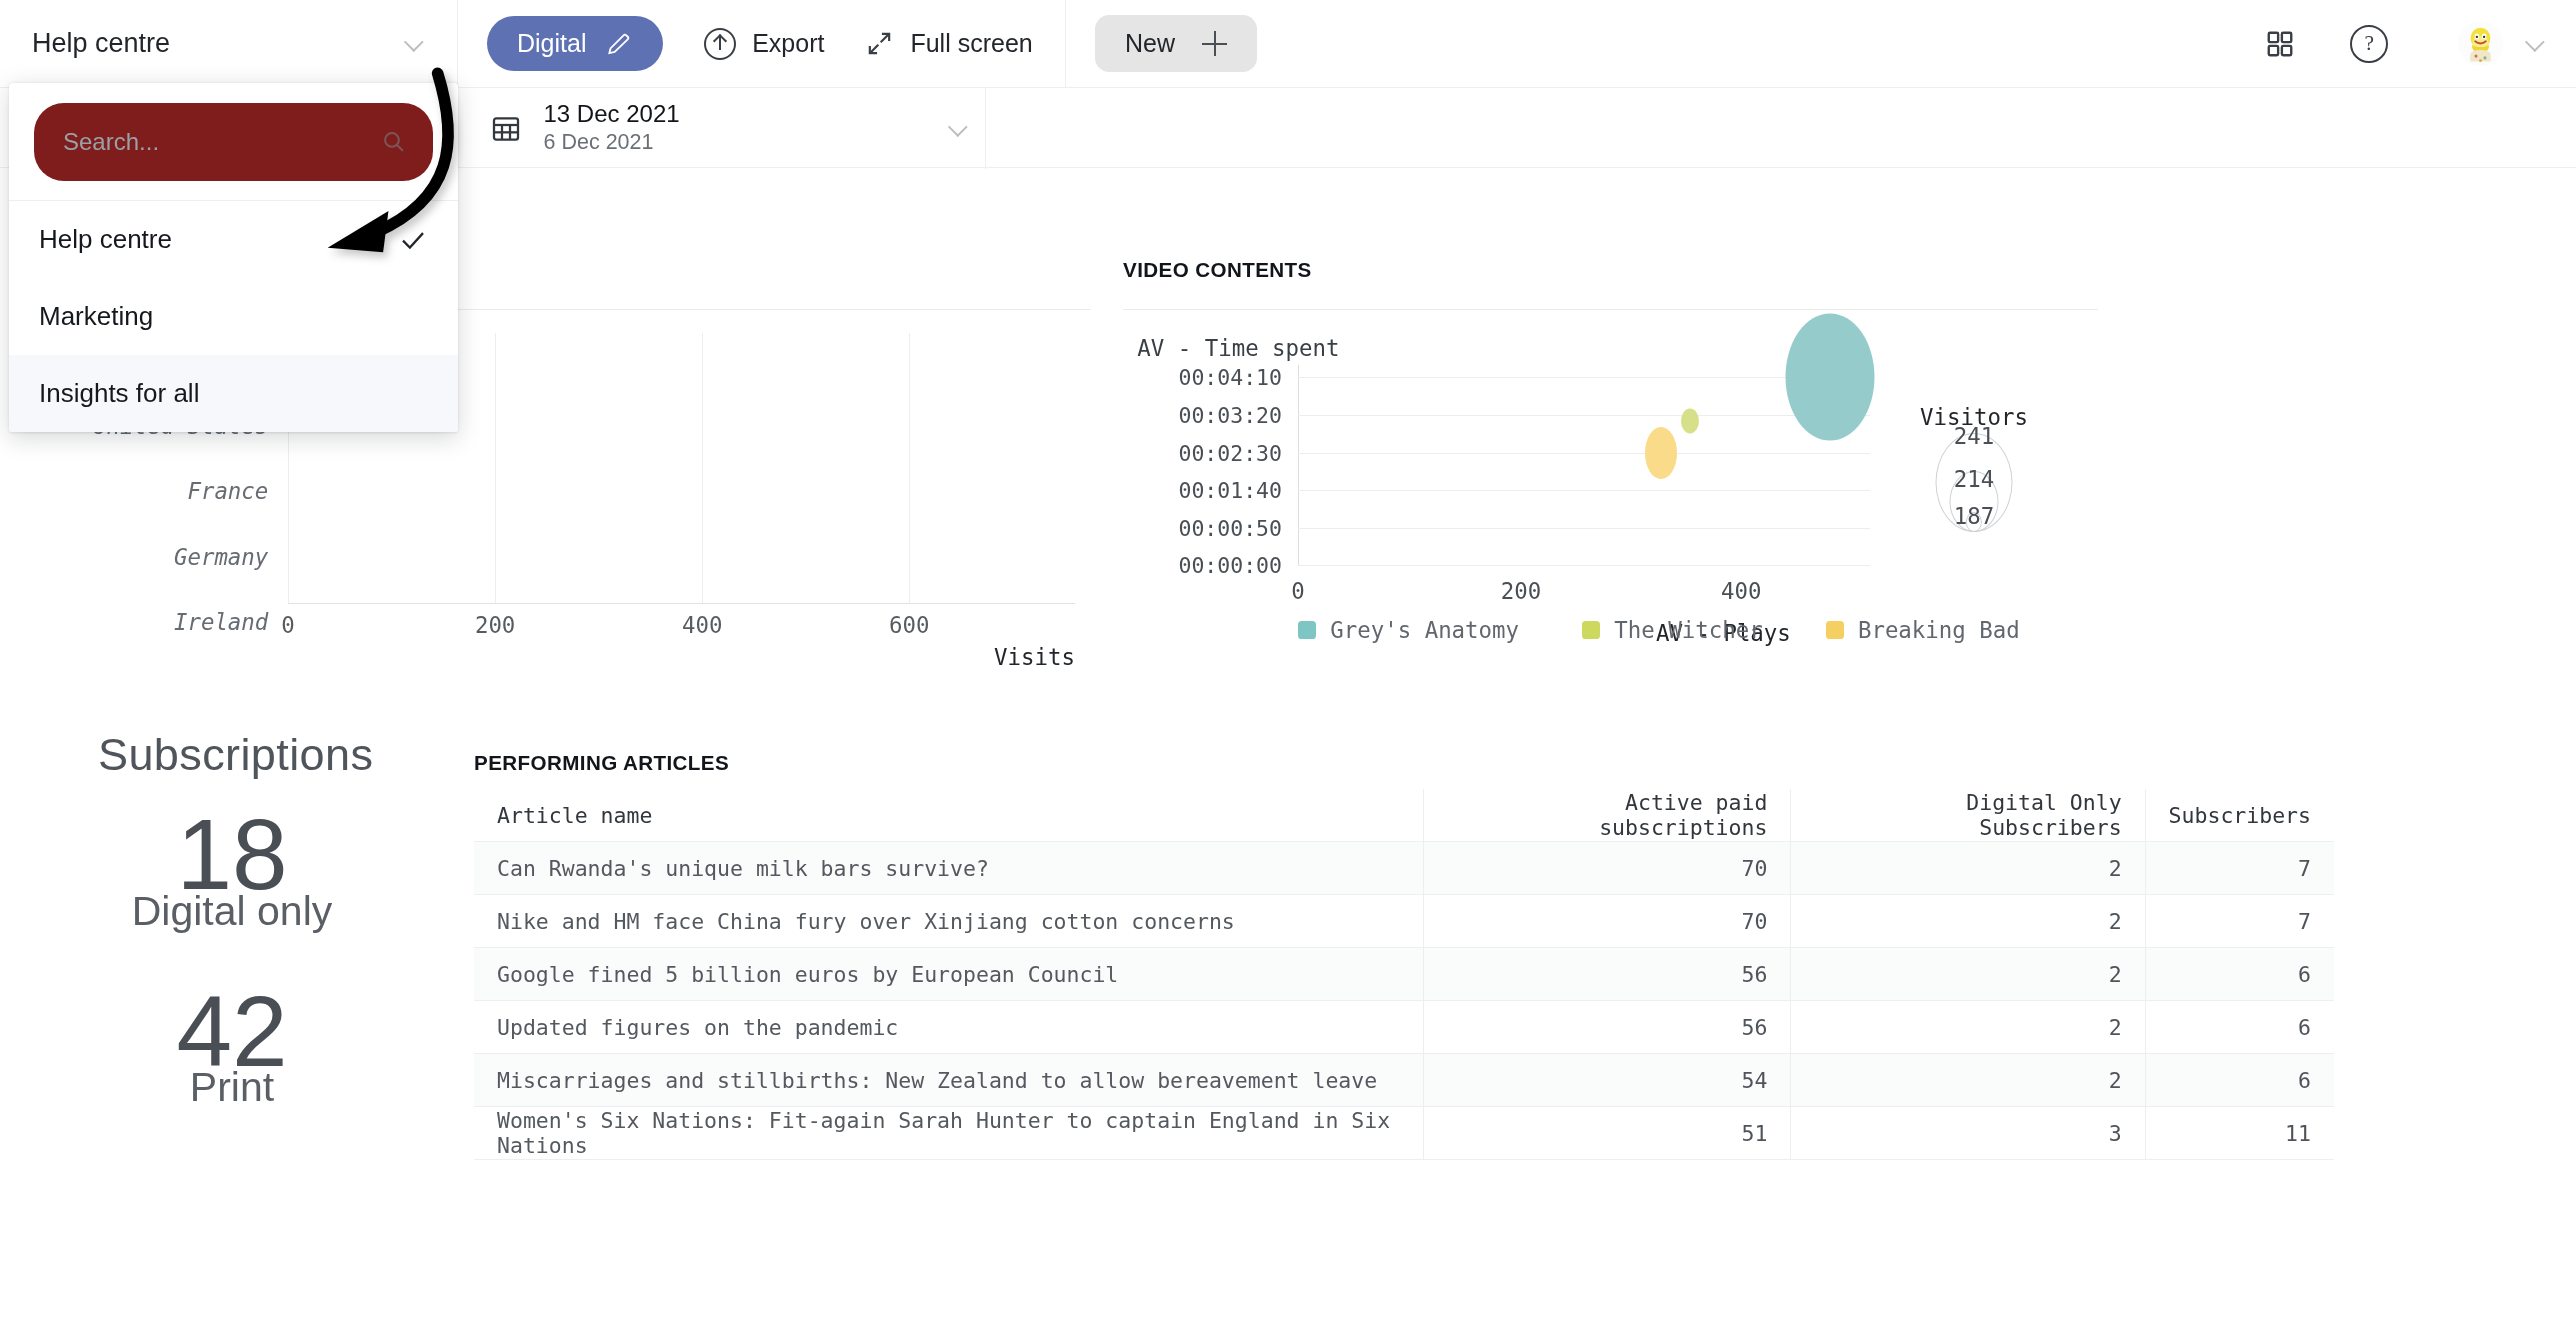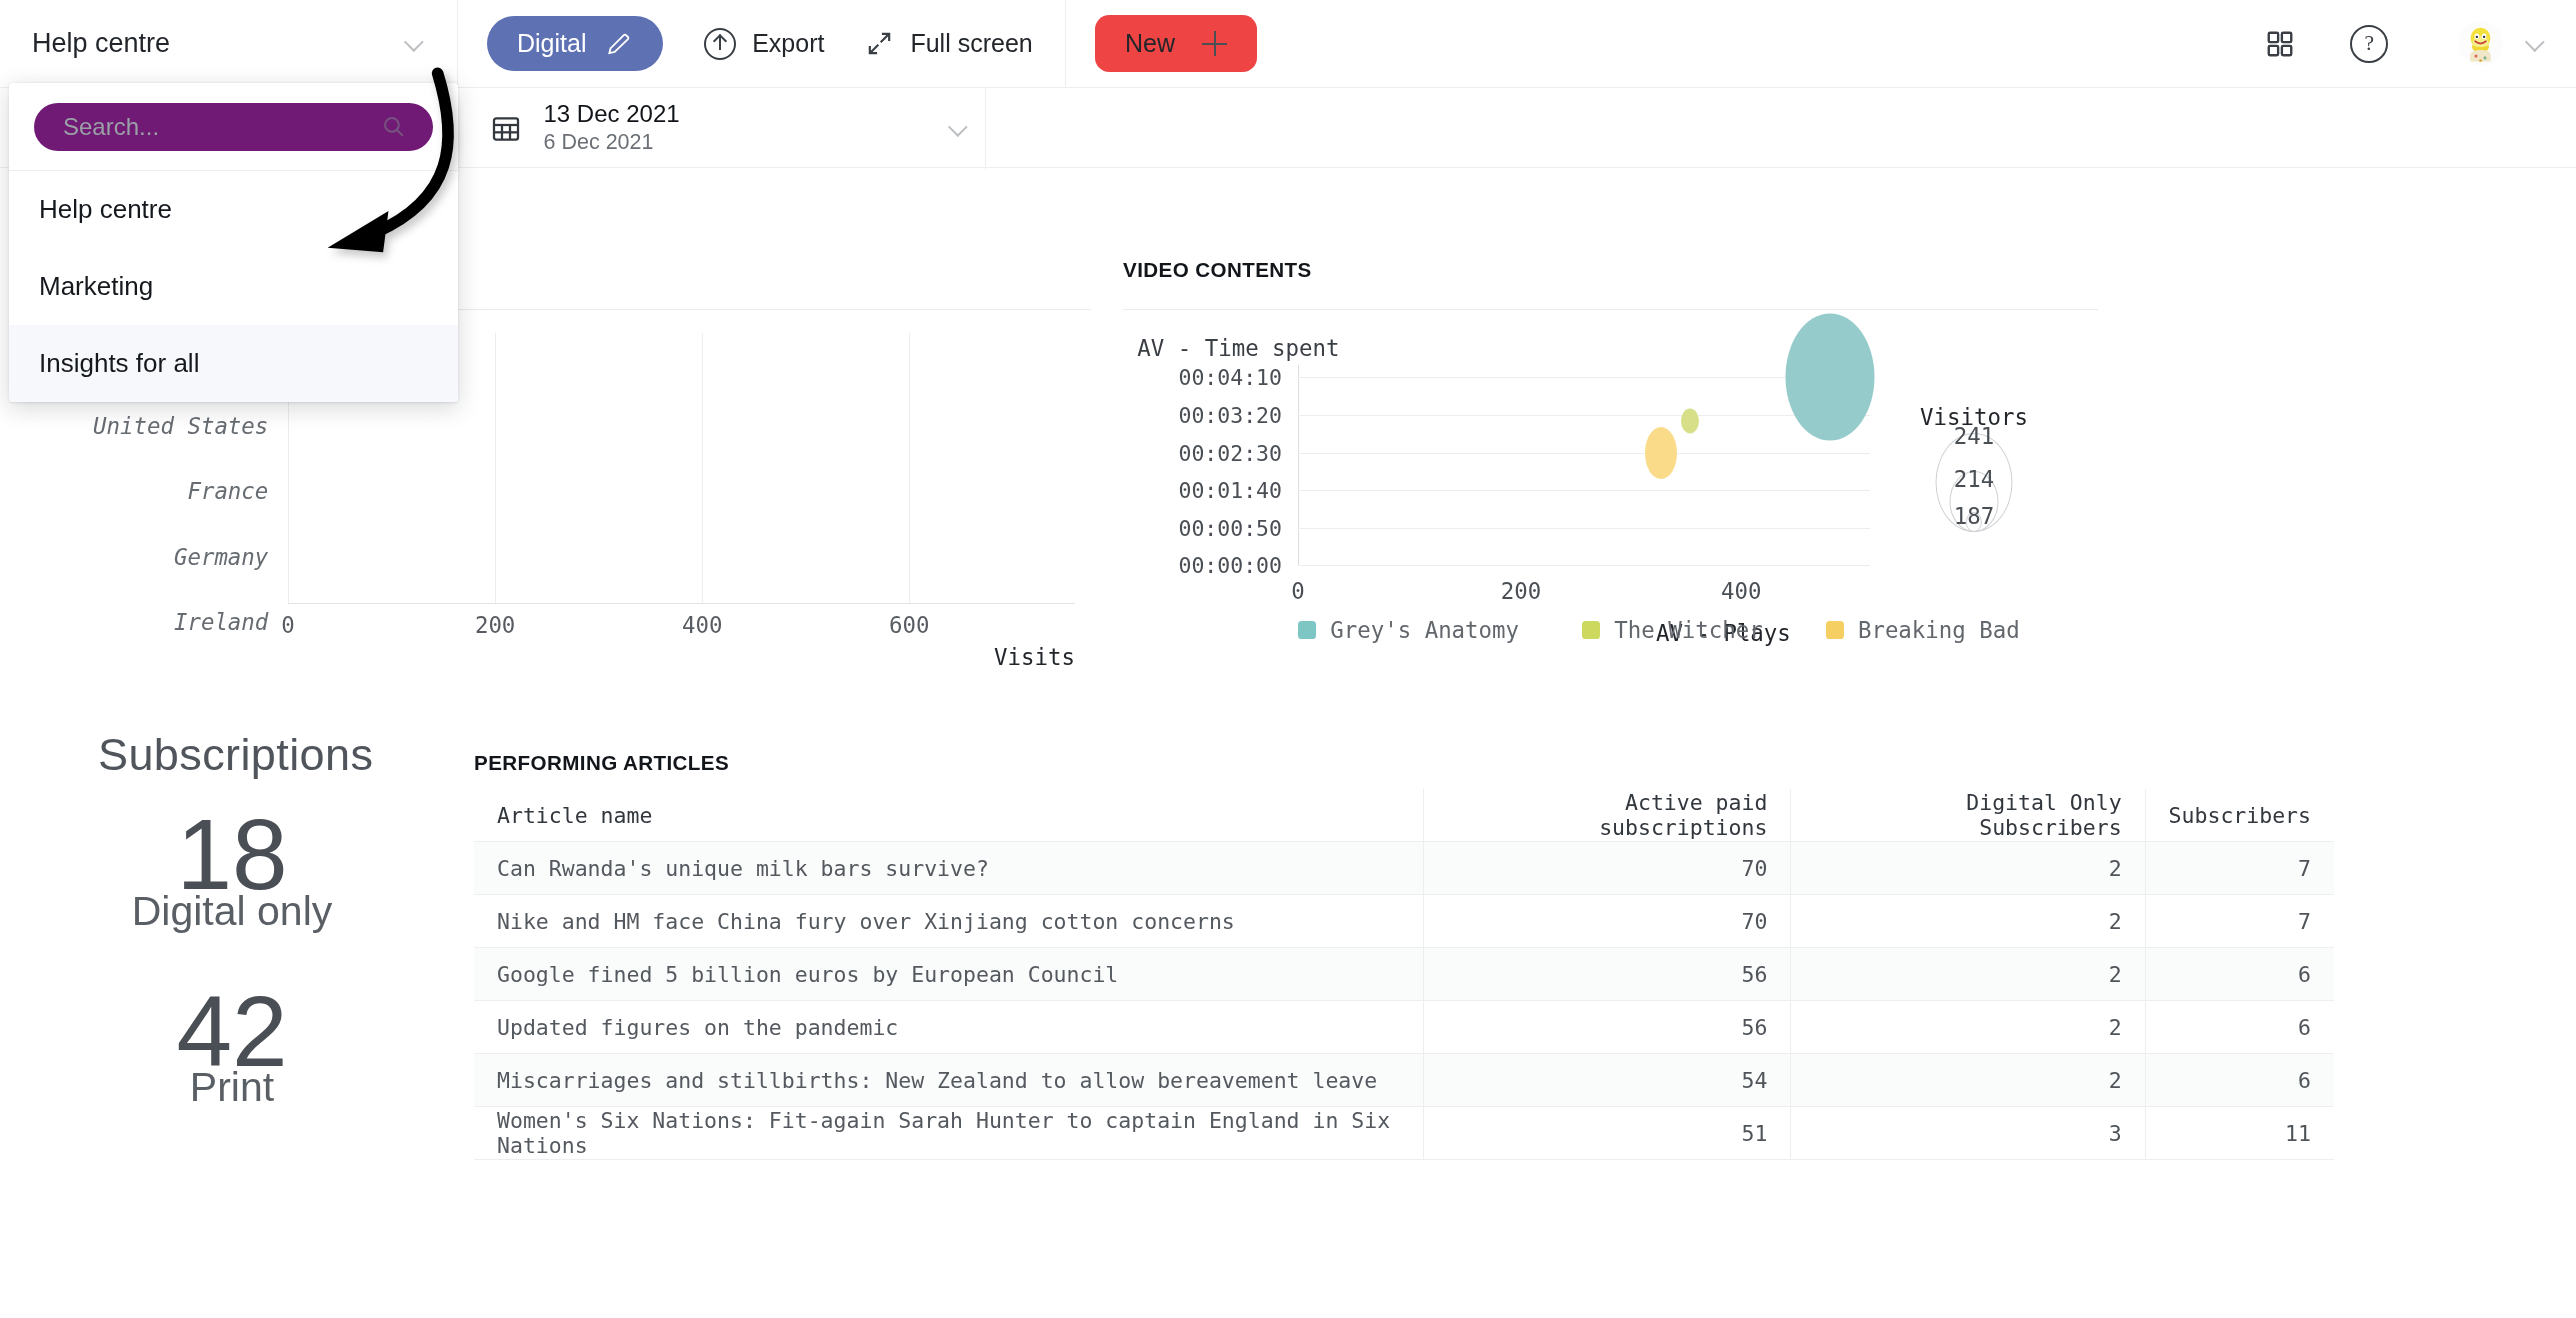--- a/index.html
+++ b/index.html
@@ -61,21 +61,21 @@
     border-left:2px solid #3a3f45;border-top:2px solid #3a3f45;
     transform:translateX(-50%) rotate(45deg);
   }
   .fs-icon{width:29px;height:29px;display:block;}
 
   .new-group{
     position:absolute;left:1066px;top:0;height:87px;width:max-content;
     display:flex;align-items:center;padding-left:29px;
   }
   .btn-new{
-    background:#ef4444;border-radius:14.3px;height:57px;
+    background:#e5e5e5;border-radius:14.3px;height:57px;
     display:flex;align-items:center;gap:27px;padding:0 30px;
     font-size:25px;color:#22262b;cursor:pointer;
   }
   .plus{position:relative;width:25px;height:25px;}
   .plus::before,.plus::after{
     content:"";position:absolute;background:#4a4f55;
   }
   .plus::before{left:0;top:11.6px;width:25px;height:2.3px;}
   .plus::after{left:11.6px;top:0;width:2.3px;height:25px;}
 
@@ -217,22 +217,22 @@
 
   
   .dropdown{
     position:absolute;left:9px;top:83px;width:449px;
     background:#fff;border-radius:3.6px;
     box-shadow:0 5.4px 23px rgba(20,24,30,.17), 0 0.9px 2.7px rgba(20,24,30,.10);
     overflow:hidden;z-index:40;
   }
   .dd-searchwrap{padding:19.7px 25px 19.7px 25px;}
   .dd-search{
-    background:#701a75;border-radius:30px;height:48px;
-    display:flex;align-items:center;padding:0 27px;cursor:text;
+    background:#7f1d1d;border-radius:30px;height:48px;
+    display:flex;align-items:center;padding:15px 27px;cursor:text;
   }
   .dd-search input{
     border:none;background:transparent;outline:none;flex:1;
     font-size:24px;color:#8b9097;font-family:"Liberation Sans", sans-serif;
   }
   .dd-search input::placeholder{color:#9aa0a6;}
   .mag{width:25px;height:25px;display:block;opacity:.55;}
   .dd-divider{height:0.9px;background:#eceef0;}
   .dd-item{
     height:77px;display:flex;align-items:center;padding:0 30px;

